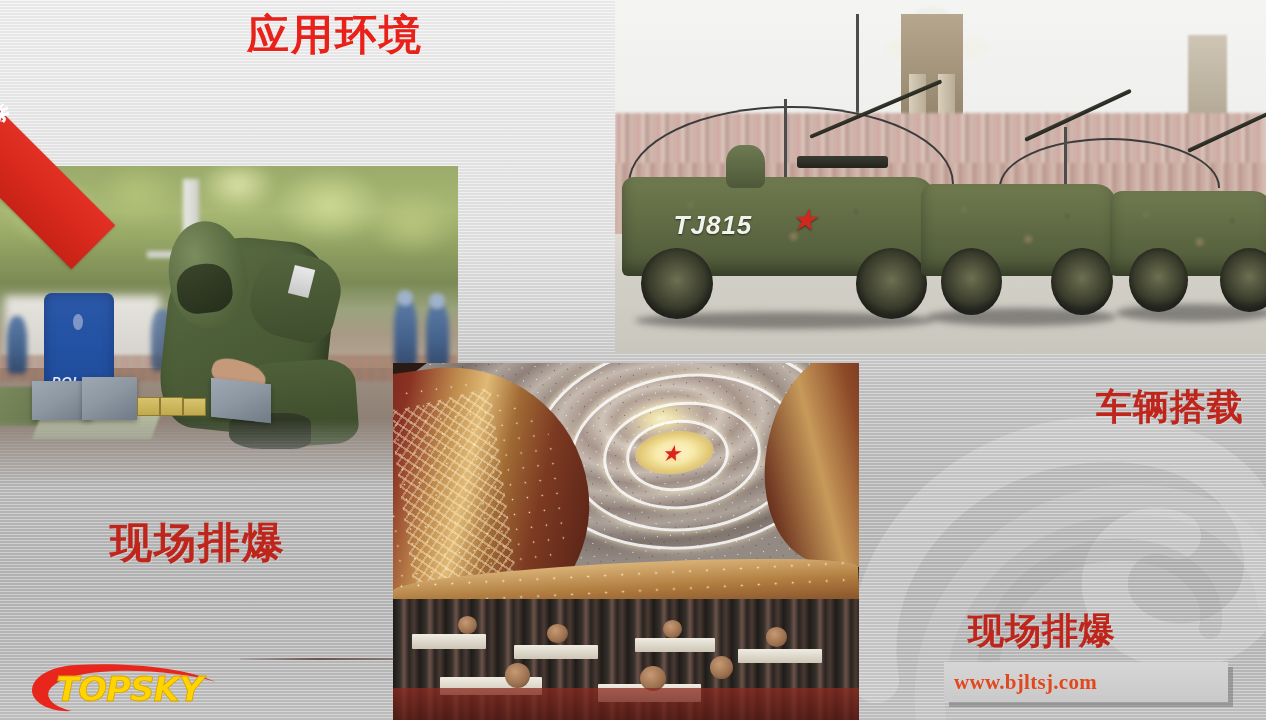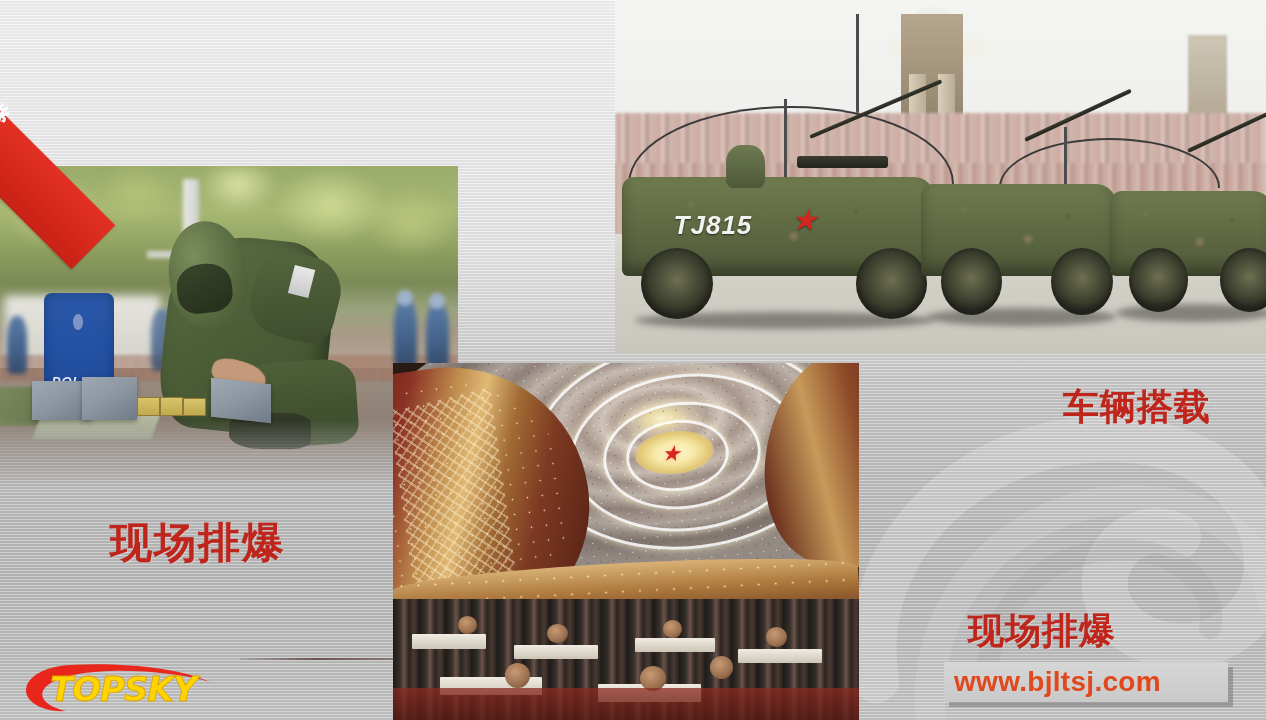--- a/index.html
+++ b/index.html
@@ -537,57 +537,57 @@
   .label-cn {
     position:absolute;
     font-family:"DejaVu Serif","Liberation Serif",serif;
     font-weight:bold;
     color:#c0251b;
     line-height:1;
     z-index:30;
     text-shadow:1px 1px 1px rgba(255,255,255,0.30), 0 0 1px rgba(120,12,8,0.4);
   }
   #label-scene-left  { left:110px; top:522px; font-size:42px; letter-spacing:2px; }
-  #label-vehicle     { left:1063px; top:388px; font-size:36px; letter-spacing:1px; }
+  #label-vehicle     { left:1096px; top:388px; font-size:36px; letter-spacing:1px; }
   #label-scene-right { left:968px; top:612px; font-size:36px; letter-spacing:1px; }
 
   
   .divider {
     position:absolute;
     left:240px; top:658px;
     width:154px; height:2px;
     background:linear-gradient(to right, rgba(90,60,55,0.15), rgba(80,50,46,0.75), rgba(90,60,55,0.5));
     z-index:22;
   }
 
   
   .logo {
     position:absolute;
-    left:14px; top:656px;
+    left:20px; top:656px;
     width:216px; height:58px;
     z-index:35;
   }
   .logo svg { width:100%; height:100%; display:block; }
 
   
   .url-box {
     position:absolute;
     left:944px; top:662px;
     width:284px; height:40px;
     background:linear-gradient(to bottom,#d6d6d6 0%,#cfcfcf 55%,#c9c9c9 100%);
     box-shadow:5px 5px 0 rgba(120,120,120,0.55);
     display:flex; align-items:center;
     z-index:35;
   }
   .url-text {
     padding-left:10px;
     color:#e2481d;
-    font-family:Liberation Sans, sans-serif;
+    font-family:Liberation Serif, serif;
     font-weight:bold;
-    font-size:28px;
+    font-size:21px;
     letter-spacing:0.3px;
     line-height:1;
   }
 </style>
 </head>
 <body>
 
 <div class="slide">
 
   <div class="bg-base"></div>
@@ -718,20 +718,21 @@
     <div class="head" style="left:68%;top:82%;width:5%;height:6.5%;"></div>
     <div class="carpet"></div>
   </div>
 
   <div class="bg-stripes"></div>
 
   <div class="ribbon">
     <span class="ribbon-text">排爆</span>
   </div>
 
+  <div class="slide-title">应用环境</div>
 
   <div class="label-cn" id="label-scene-left">现场排爆</div>
   <div class="label-cn" id="label-vehicle">车辆搭载</div>
   <div class="label-cn" id="label-scene-right">现场排爆</div>
 
   <div class="divider"></div>
 
   <div class="logo">
     <svg viewBox="0 0 216 58" xmlns="http://www.w3.org/2000/svg">
       <path d="M56 9 C 20 11, 4 30, 16 44 C 23 52, 38 56, 52 55 C 34 51, 24 42, 30 33 C 37 23, 62 16, 96 15 C 132 14, 168 18, 196 26 C 166 12, 108 6, 56 9 Z" fill="#e8261c"></path>

